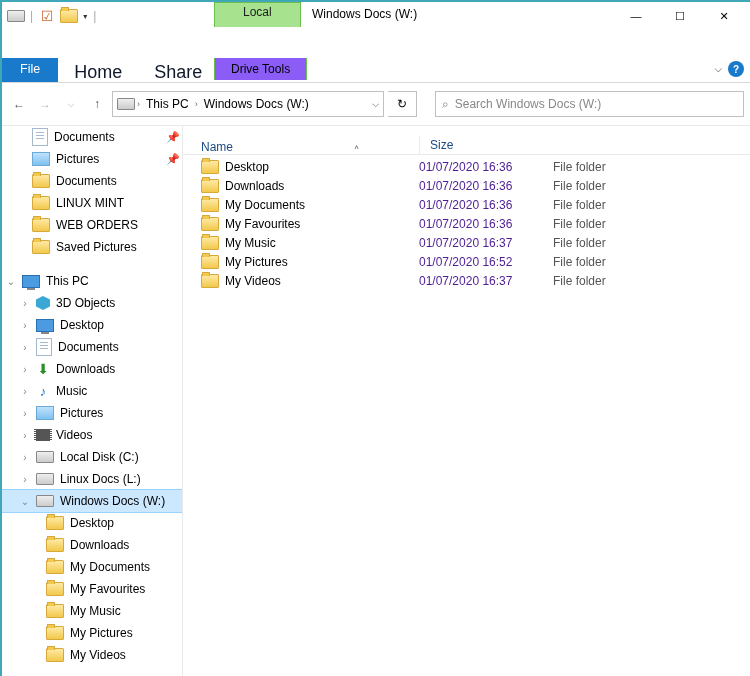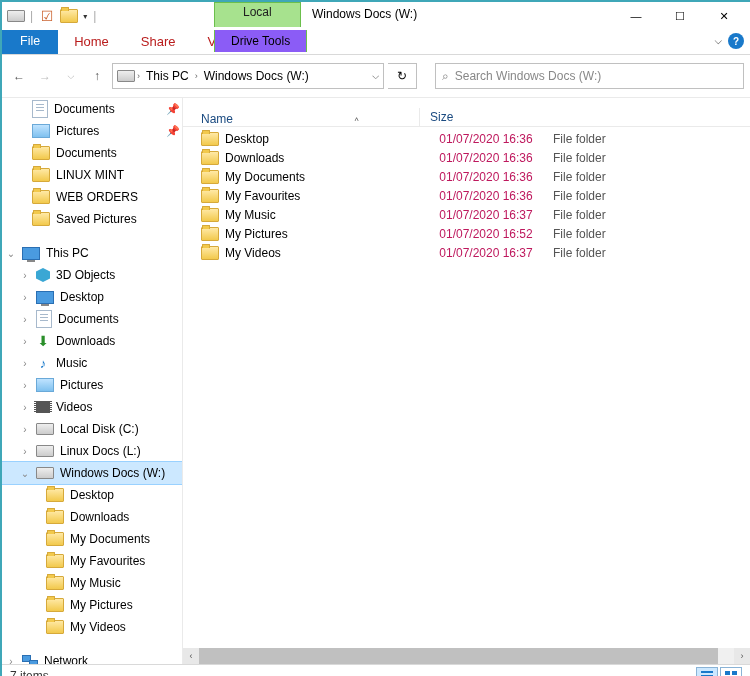--- a/index.html
+++ b/index.html
@@ -69,31 +69,32 @@
     font-family: "Segoe UI Symbol", sans-serif;
     font-size: 11px;
   }
 
   .tab-row {
     height: 24px;
     display: flex;
     align-items: stretch;
     border-bottom: 1px solid #d9d9d9;
     position: relative;
+    margin-top: 28px;
   }
   .file-tab {
     background: #1979ca;
     color: #fff;
     padding: 4px 18px;
     font-size: 12.5px;
   }
   .menu-tab {
     padding: 4px 16px;
-    font-size: 13px;
-    color: #b91c1c;
+    font-size: 18px;
+    color: #0f172a;
   }
   .drive-tools {
     position: absolute;
     left: 212px;
     top: 0;
     padding: 4px 16px;
     border: 1px solid #6bbf4c;
     border-top: none;
     border-bottom: none;
     background: #8b5cf6;
@@ -243,21 +244,21 @@
     overflow: auto;
     padding-top: 2px;
   }
   .row {
     height: 19px;
     display: flex;
     align-items: center;
     padding-left: 18px;
   }
   .row .f-name { width: 218px; display:flex; align-items:center; gap:6px;}
-  .row .f-date { width: 134px; color:#be185d;text-align:center;}
+  .row .f-date { width: 134px; color:#4c1d95;}
   .row .f-type { width: 112px; color:#555;}
   .hscroll {
     height: 16px;
     background: #f0f0f0;
     display: flex;
     align-items: center;
   }
   .hscroll .arrow {
     width: 16px;
     height: 16px;

